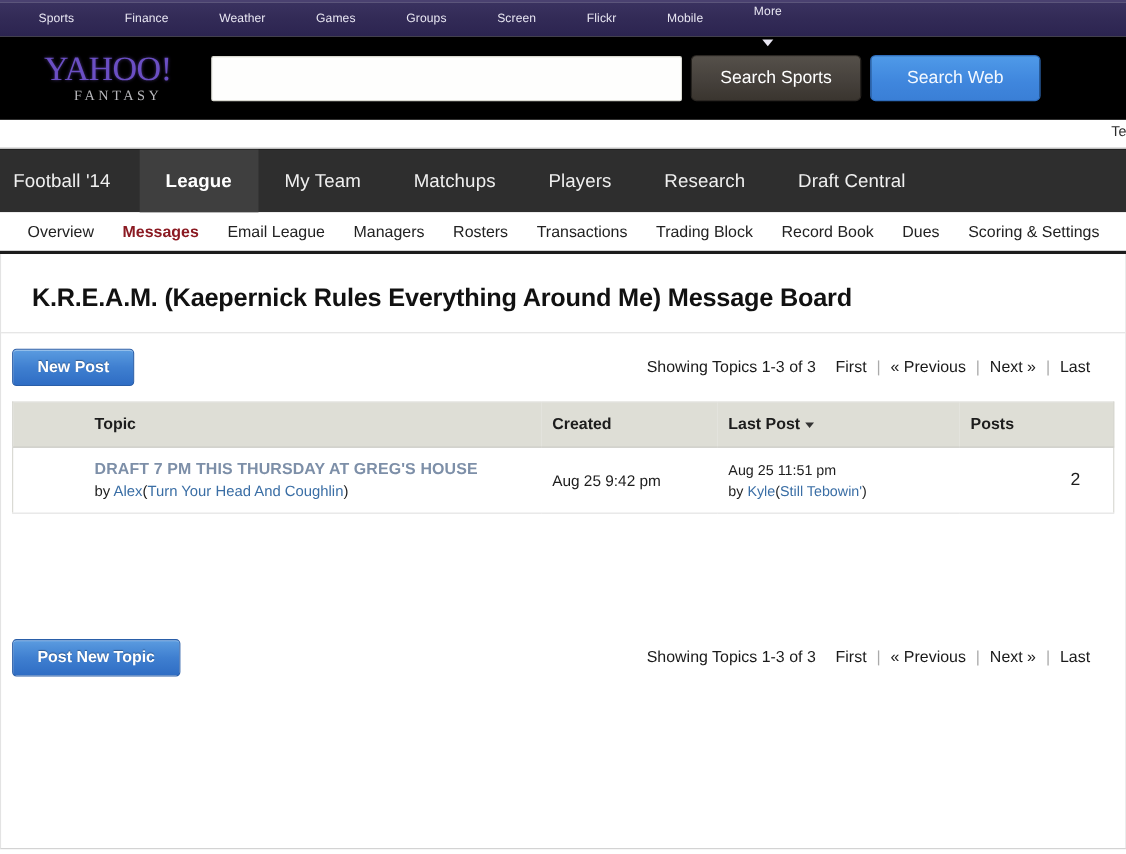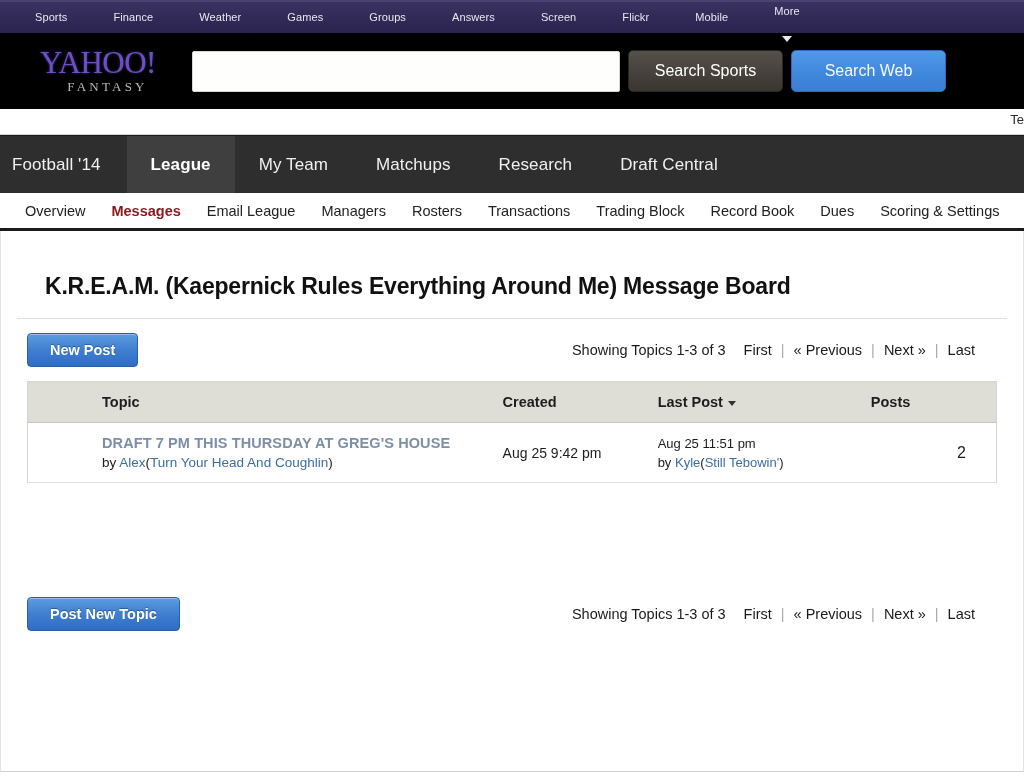--- a/index.html
+++ b/index.html
@@ -170,21 +170,21 @@
     cursor: pointer;
   }
   #sub-nav .sub-item.active {
     color: #8b1a22;
     font-weight: bold;
   }
 
   
   #content {
     background: #ffffff;
-    padding: 16px;
+    padding: 0;
     height: 541px;
     border-left: 1px solid #e3e3e3;
     border-right: 1px solid #e3e3e3;
     border-bottom: 1px solid #cfcfcf;
   }
   #page-title {
     font-size: 23px;
     font-weight: bold;
     color: #111111;
     padding: 26px 0 18px 28px;
@@ -285,21 +285,20 @@
 </style>
 </head>
 <body>
 
 <div id="yahoo-top-bar">
   <span class="prop">Sports</span>
   <span class="prop">Finance</span>
   <span class="prop">Weather</span>
   <span class="prop">Games</span>
   <span class="prop">Groups</span>
-  <span class="prop">Answers</span>
   <span class="prop">Screen</span>
   <span class="prop">Flickr</span>
   <span class="prop">Mobile</span>
   <span class="prop more">
     <span>More</span>
     <span class="caret-dn"></span>
   </span>
 </div>
 
 <div id="yahoo-search-band">
@@ -314,20 +313,21 @@
 
 <div id="upper-white-strip">
   <span class="clipped-right">Te</span>
 </div>
 
 <div id="main-nav">
   <div class="nav-tab first">Football '14</div>
   <div class="nav-tab active">League</div>
   <div class="nav-tab">My Team</div>
   <div class="nav-tab">Matchups</div>
+  <div class="nav-tab">Players</div>
   <div class="nav-tab">Research</div>
   <div class="nav-tab">Draft Central</div>
 </div>
 
 <div id="sub-nav">
   <div class="sub-item">Overview</div>
   <div class="sub-item active">Messages</div>
   <div class="sub-item">Email League</div>
   <div class="sub-item">Managers</div>
   <div class="sub-item">Rosters</div>

